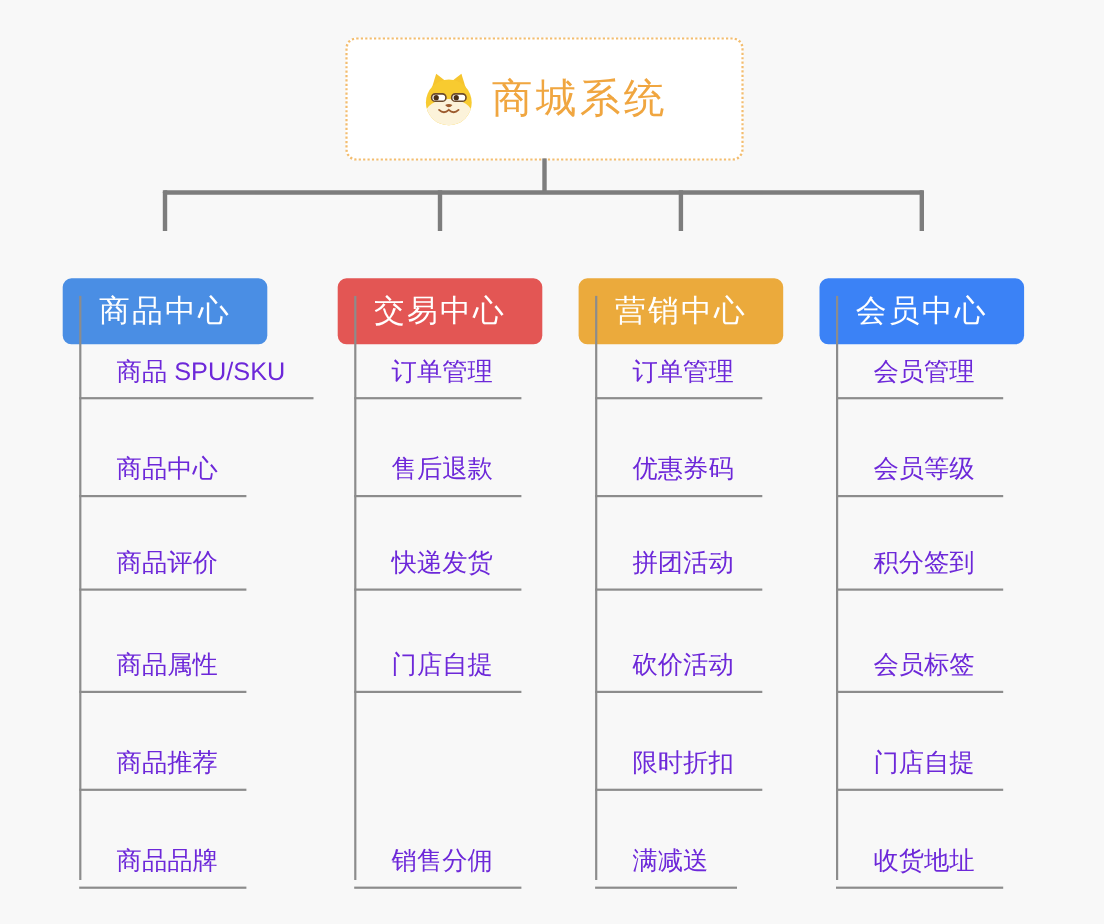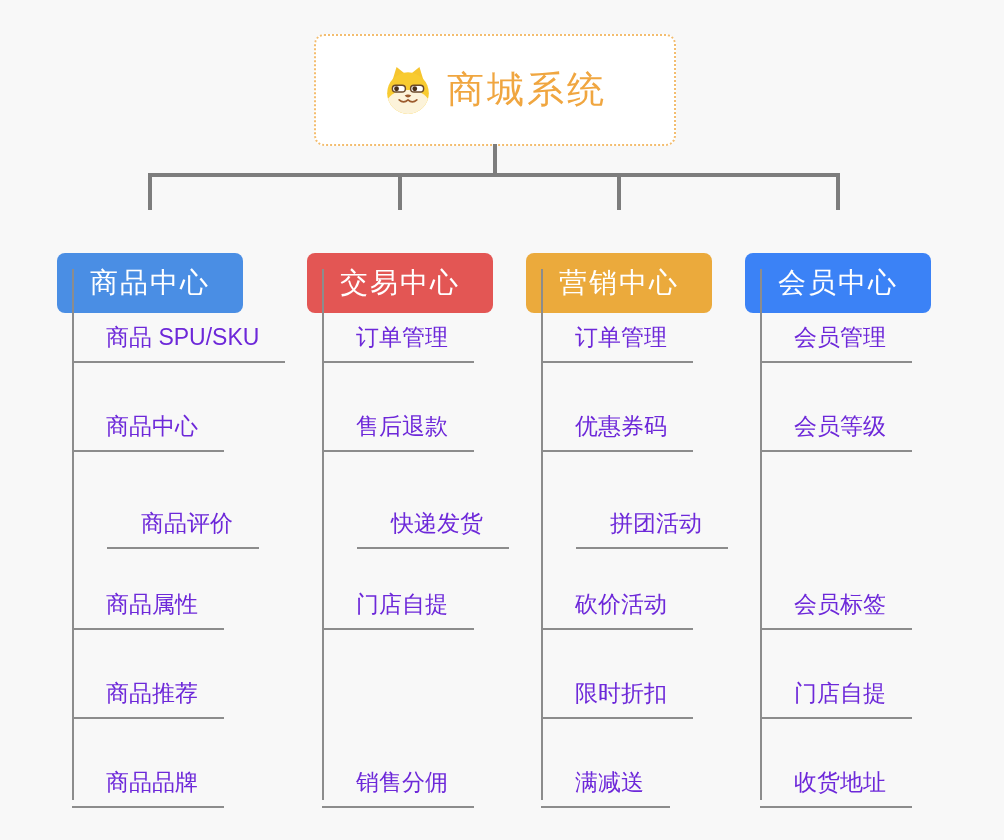--- a/index.html
+++ b/index.html
@@ -61,21 +61,21 @@
   }
   .leaf{
     position:absolute;left:15px;height:42px;box-sizing:content-box;
     border-bottom:2px solid #8c8c8c;
     display:flex;align-items:flex-end;
     padding:0 26px 8px 34px;width:fit-content;
     font-size:23px;color:#6d28d9;white-space:nowrap;
   }
   .leaf.r1{top:102px;}
   .leaf.r2{top:191px;}
-  .leaf.r3{top:288px;margin-left:35px;}
+  .leaf.r3{top:276px;}
   .leaf.r4{top:369px;}
   .leaf.r5{top:458px;}
   .leaf.r6{top:547px;}
 </style>
 </head>
 <body>
 
 <div class="canvas">
 
   <div class="root-node">
@@ -136,18 +136,19 @@
     <div class="leaf r4">砍价活动</div>
     <div class="leaf r5">限时折扣</div>
     <div class="leaf r6">满减送</div>
   </div>
 
   <div class="column c4">
     <div class="cat-box" data-bg="categories.3.color" style="background: #3b82f6;">会员中心</div>
     <div class="trunk"></div>
     <div class="leaf r1">会员管理</div>
     <div class="leaf r2">会员等级</div>
+    <div class="leaf r3">积分签到</div>
     <div class="leaf r4">会员标签</div>
     <div class="leaf r5">门店自提</div>
     <div class="leaf r6">收货地址</div>
   </div>
 
 </div>
 
 </body></html>

